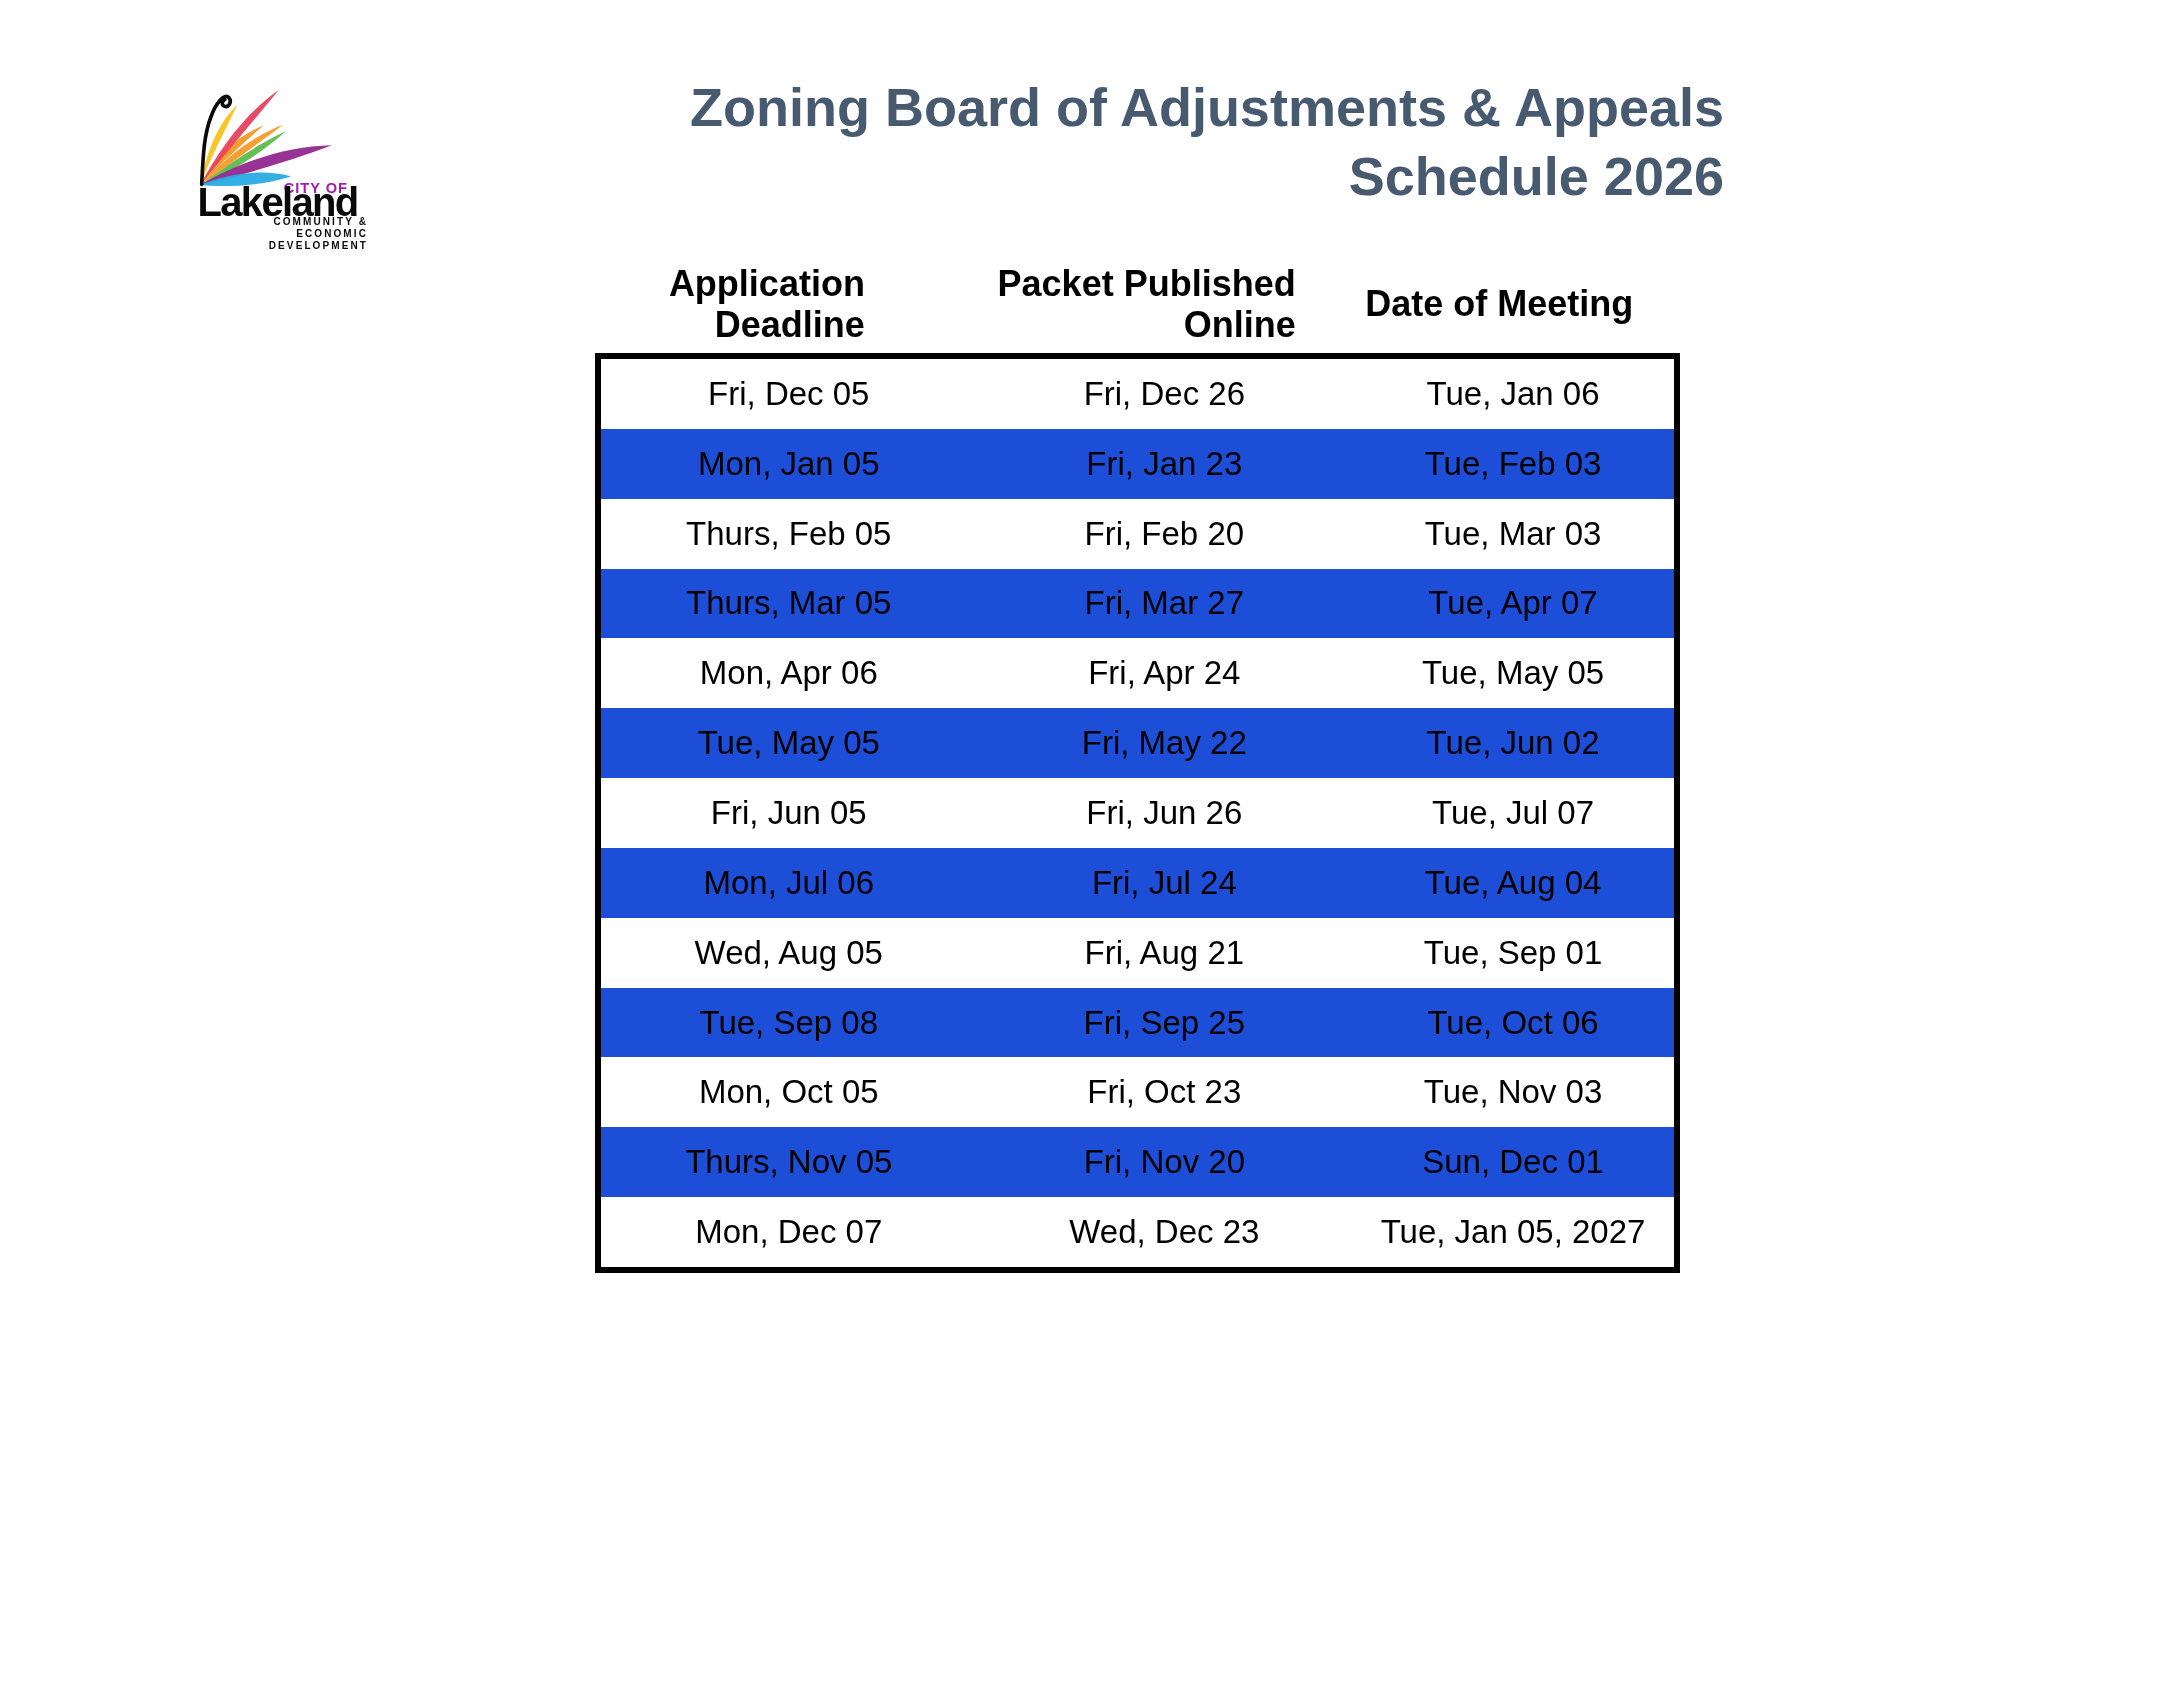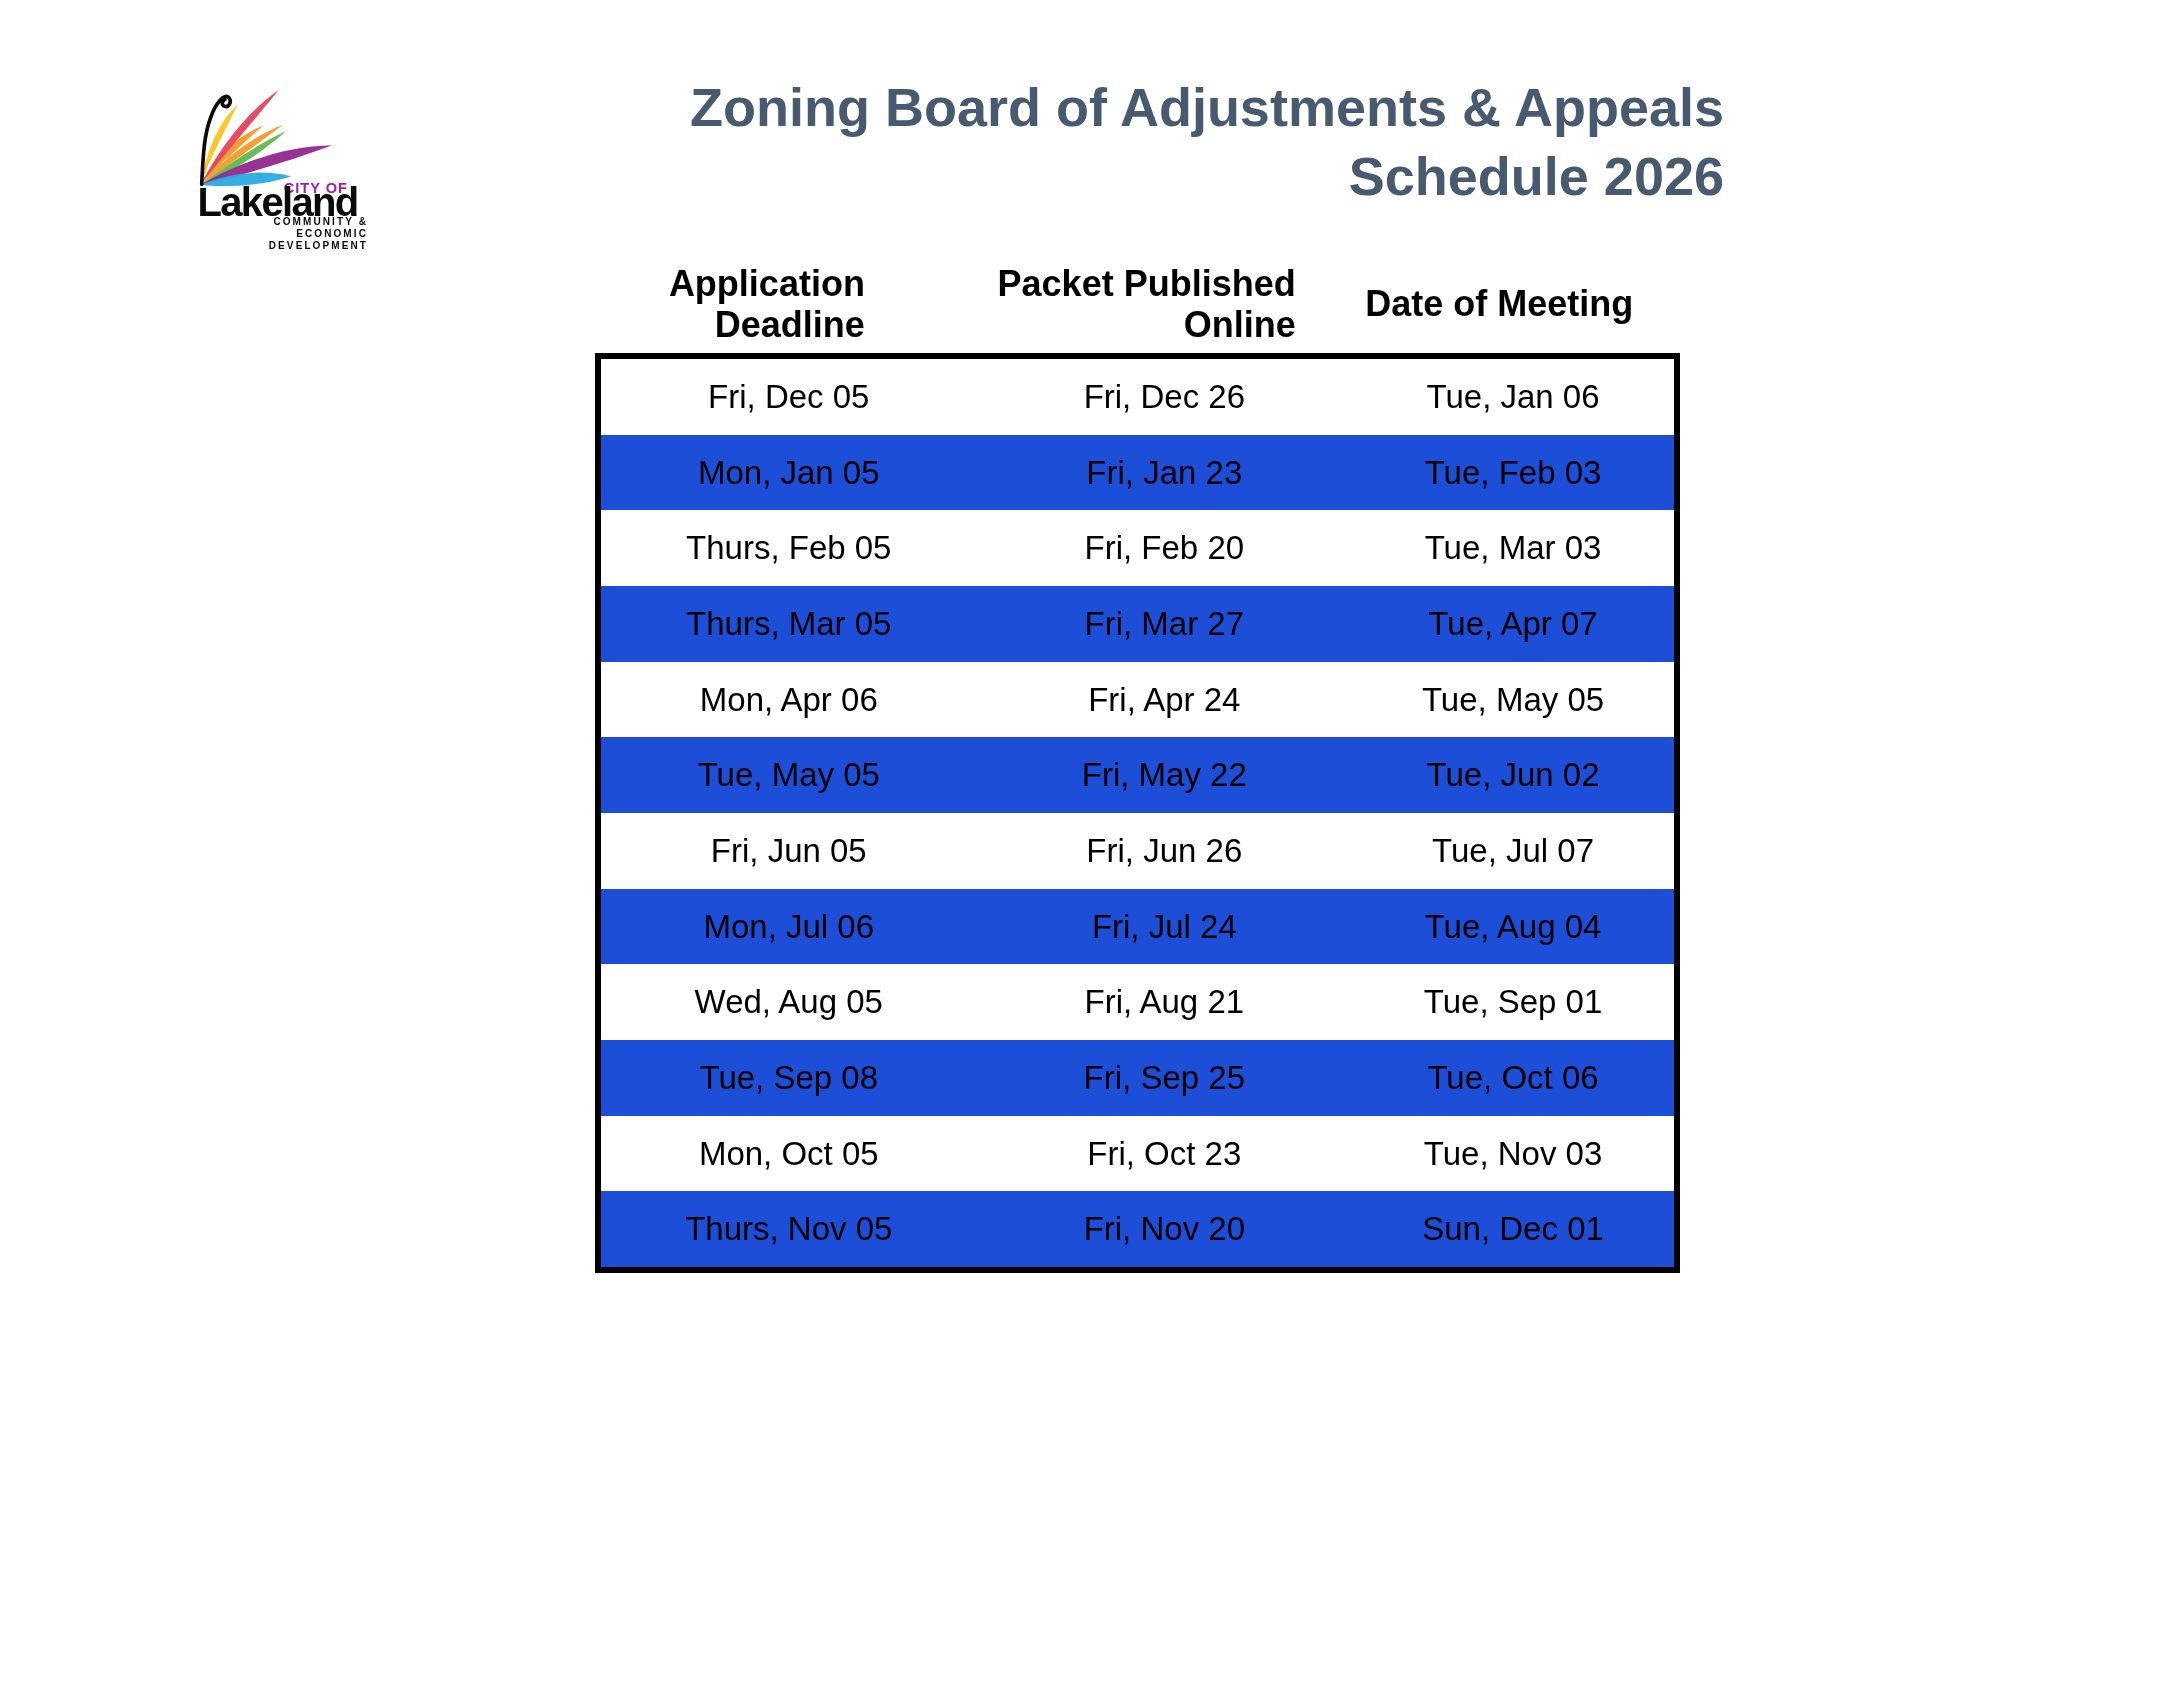--- a/index.html
+++ b/index.html
@@ -142,16 +142,21 @@
     <div class="trow">
       <div class="td td1">Mon, Oct 05</div>
       <div class="td td2">Fri, Oct 23</div>
       <div class="td td3">Tue, Nov 03</div>
     </div>
     <div class="trow alt">
       <div class="td td1">Thurs, Nov 05</div>
       <div class="td td2">Fri, Nov 20</div>
       <div class="td td3">Sun, Dec 01</div>
     </div>
+    <div class="trow">
+      <div class="td td1">Mon, Dec 07</div>
+      <div class="td td2">Wed, Dec 23</div>
+      <div class="td td3">Tue, Jan 05, 2027</div>
+    </div>
   </div>
 
 </div>
 
 
 </body></html>

